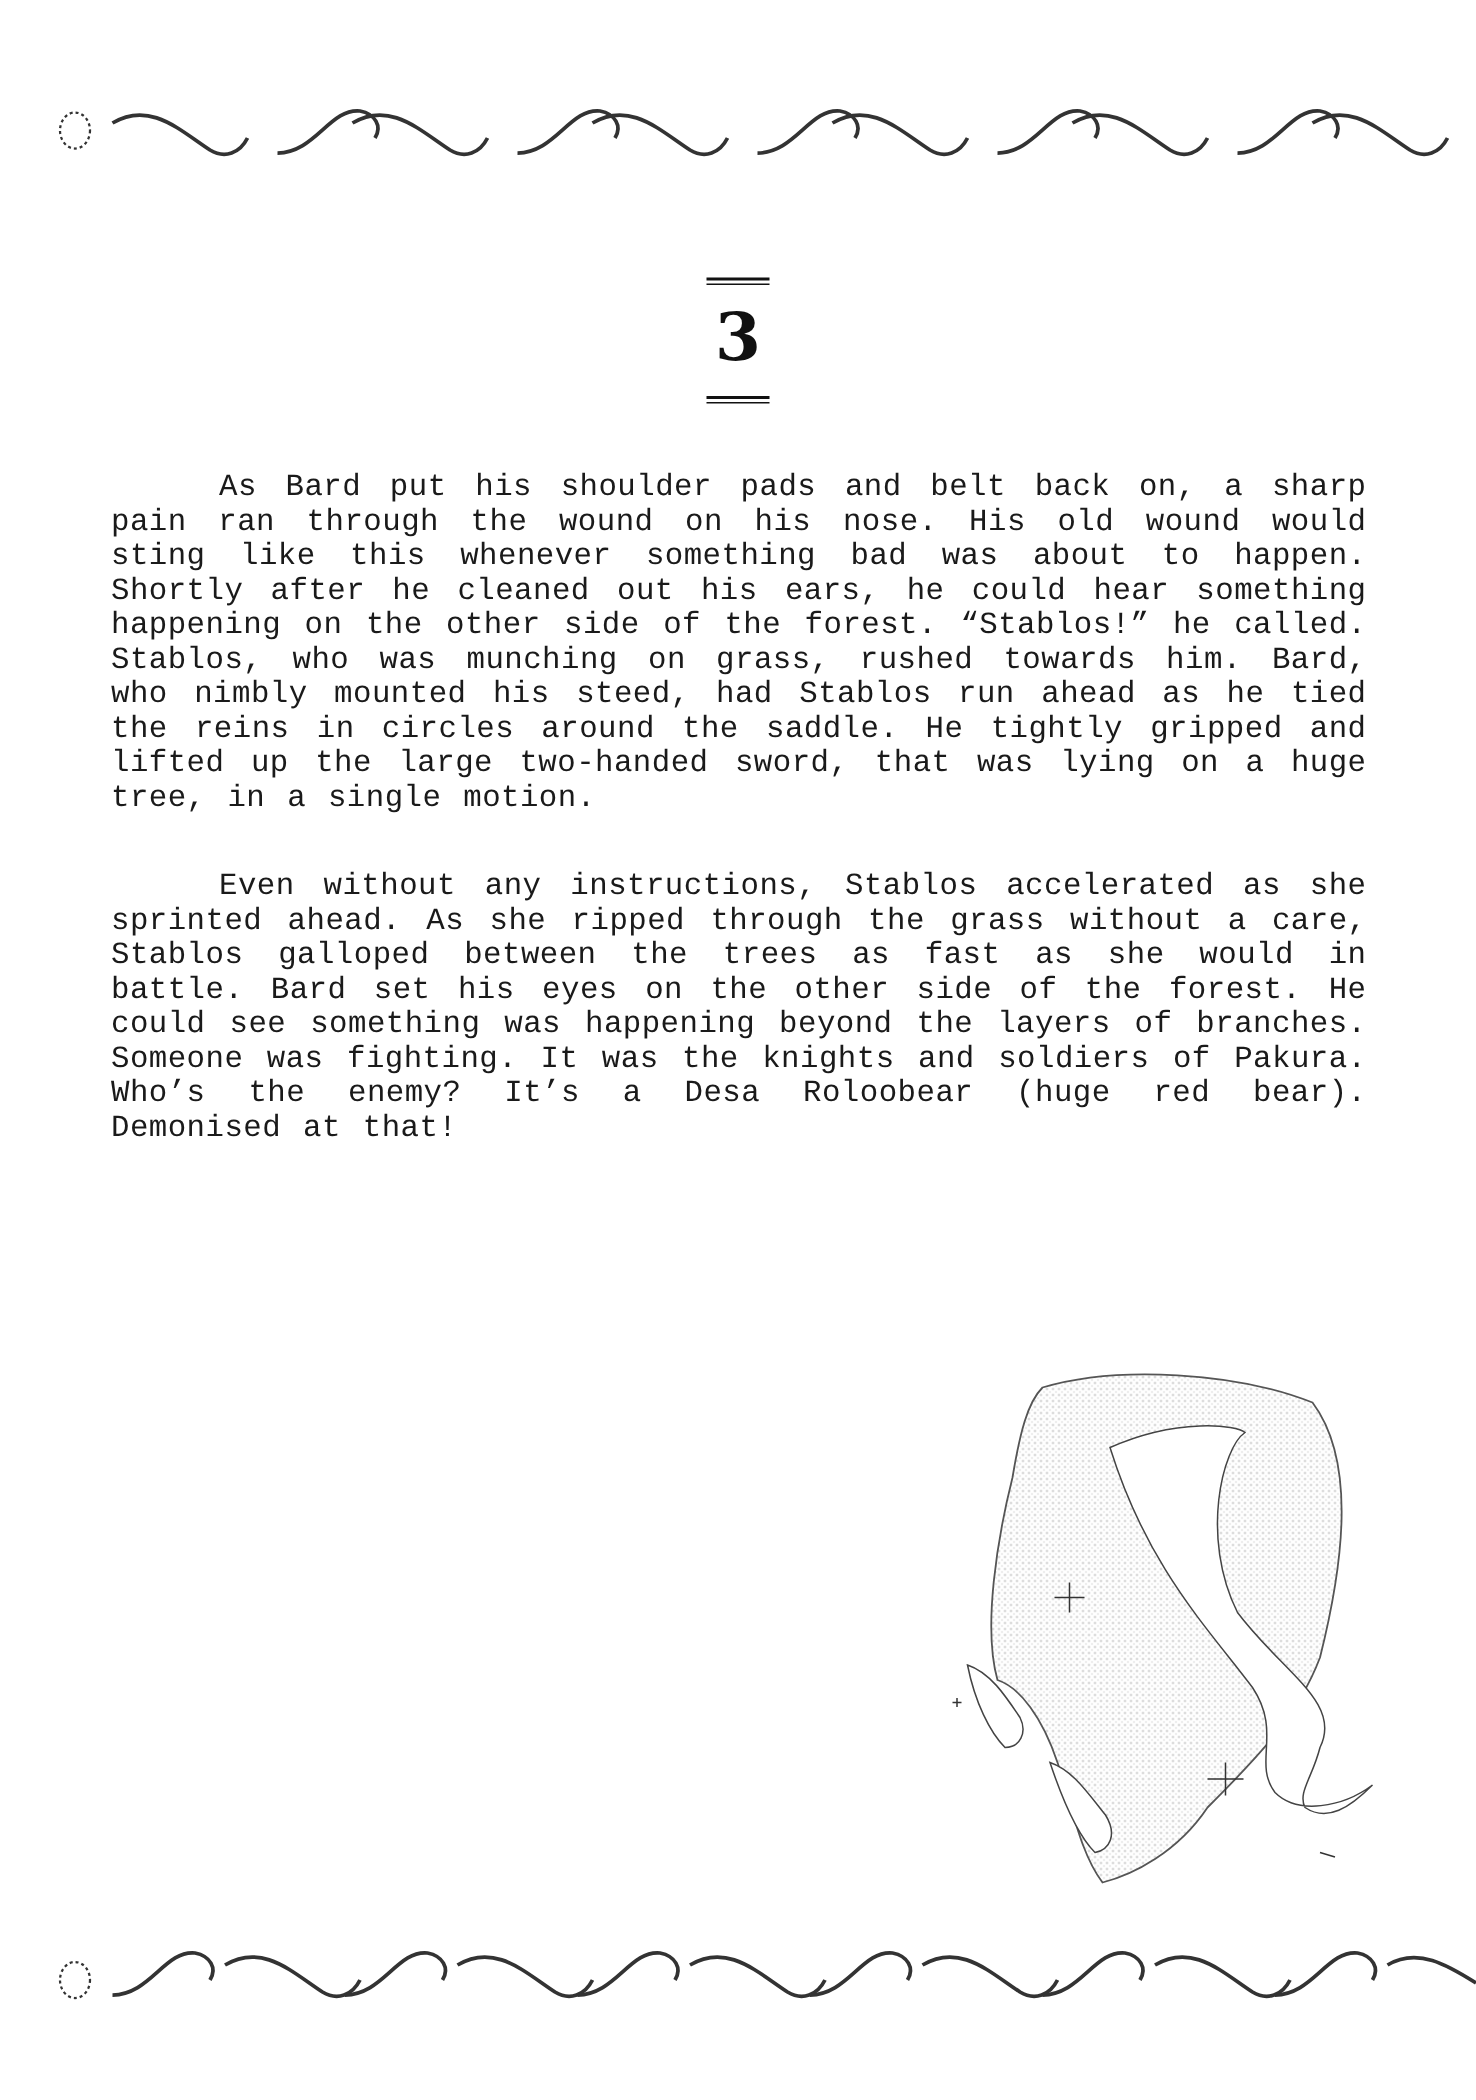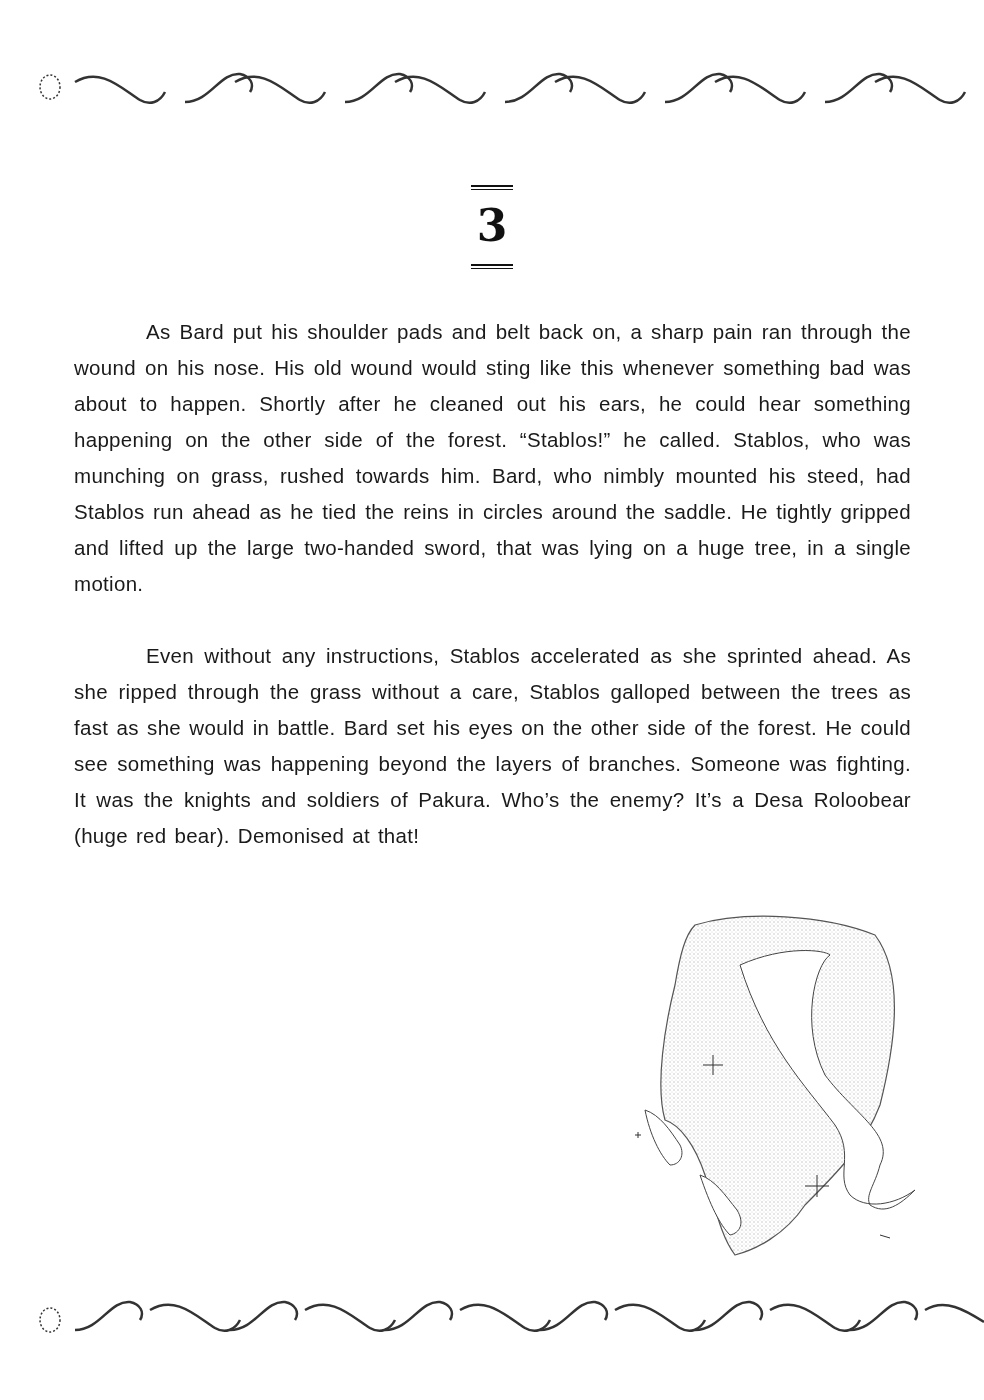--- a/index.html
+++ b/index.html
@@ -3,21 +3,21 @@
   <meta charset="utf-8">
   <style>
     html, body { margin: 0; padding: 0; background: #ffffff; }
     body { width: 984px; height: 1400px; position: relative; overflow: hidden; }
     .ornament { position: absolute; left: 0; width: 984px; height: 50px; }
     .ornament.top { top: 62px; }
     .ornament.bottom { top: 1290px; }
     .chapter { position: absolute; left: 0; width: 984px; top: 185px; text-align: center; }
     .rule { width: 42px; margin: 0 auto; border-top: 2px solid #111; border-bottom: 1px solid #111; height: 2px; }
     .chapter-num { font-family: "DejaVu Serif", serif; font-weight: bold; font-size: 44px; color: #111; line-height: 1; margin: 14px 0 16px 0; }
-    .body-text { position: absolute; left: 74px; width: 837px; top: 314px; font-family: Liberation Sans, sans-serif; font-size: 20.5px; line-height: 36px; color: #1a1a1a; letter-spacing: 0.3px; word-spacing: 2px; }
+    .body-text { position: absolute; left: 74px; width: 837px; top: 314px; font-family: Liberation Mono, monospace; font-size: 20.5px; line-height: 23px; color: #1a1a1a; letter-spacing: 0.3px; word-spacing: 2px; }
     .body-text p { margin: 0 0 36px 0; text-align: justify; text-indent: 72px; }
     .illustration { position: absolute; left: 625px; top: 905px; width: 320px; height: 360px; }
   </style>
 </head>
 <body>
 
 <svg class="ornament top" viewBox="0 0 984 50">
   <g fill="none" stroke="#333" stroke-width="2.5">
     <ellipse cx="50" cy="25" rx="10" ry="12" stroke-dasharray="2 2" stroke-width="1.5"></ellipse>
     <path d="M75 20 C100 5,120 25,140 38 C150 44,160 40,165 30"></path>

